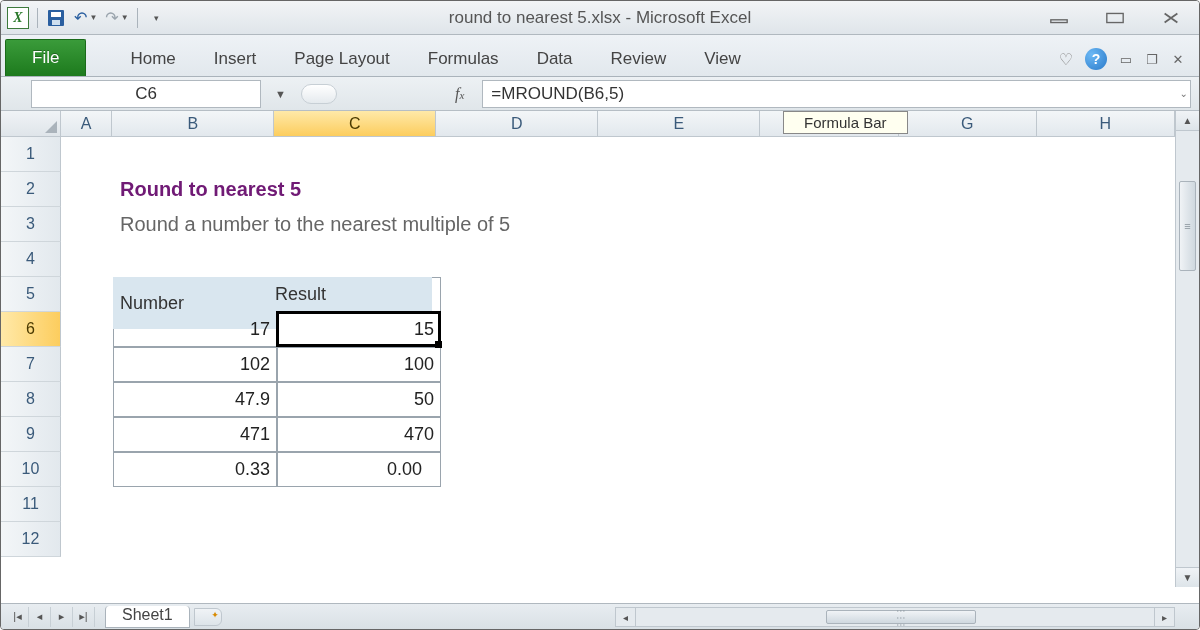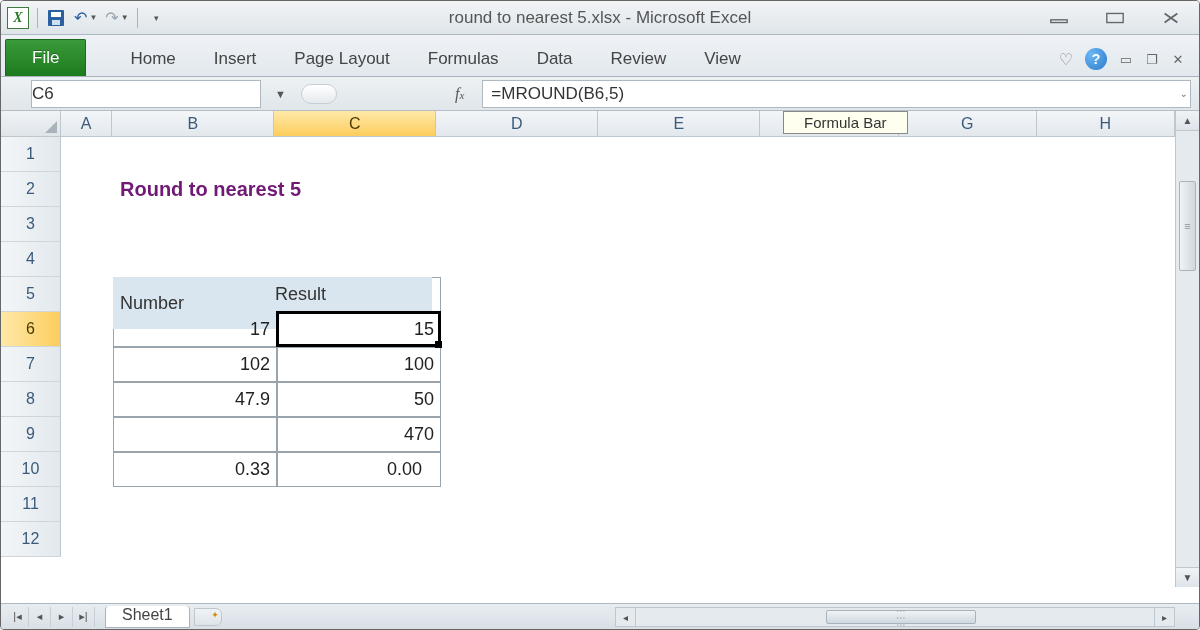--- a/index.html
+++ b/index.html
@@ -177,21 +177,21 @@
     align-items: center;
   }
   .name-box {
     width: 230px;
     height: 28px;
     margin-left: 30px;
     background: #fff;
     border: 1px solid #b0b8bf;
     display: flex;
     align-items: center;
-    justify-content: flex-start;
+    justify-content: center;
     position: relative;
     font-size: 17px;
     color: #333;
   }
   .name-box-dd {
     position: absolute;
     right: -26px;
     font-size: 11px;
     color: #555;
     cursor: pointer;
@@ -521,40 +521,42 @@
       <div class="row-h sel">6</div>
       <div class="row-h">7</div>
       <div class="row-h">8</div>
       <div class="row-h">9</div>
       <div class="row-h">10</div>
       <div class="row-h">11</div>
       <div class="row-h">12</div>
     </div>
   <div class="cells" id="cells">
       <div class="cell title-cell" style="left: 52px; top: 35px; width: 700px; height: 35px; justify-content: flex-start;">Round to nearest 5</div>
+      <div class="cell sub-cell" style="left: 52px; top: 70px; width: 700px; height: 35px; justify-content: flex-start;">Round a number to the nearest multiple of 5</div>
       <div class="table-border" style="left: 52px; top: 140px; width: 164px; height: 35px;"></div>
       <div class="table-border" style="left: 216px; top: 140px; width: 164px; height: 35px;"></div>
       <div class="table-border" style="left: 52px; top: 175px; width: 164px; height: 35px;"></div>
       <div class="table-border" style="left: 216px; top: 175px; width: 164px; height: 35px;"></div>
       <div class="table-border" style="left: 52px; top: 210px; width: 164px; height: 35px;"></div>
       <div class="table-border" style="left: 216px; top: 210px; width: 164px; height: 35px;"></div>
       <div class="table-border" style="left: 52px; top: 245px; width: 164px; height: 35px;"></div>
       <div class="table-border" style="left: 216px; top: 245px; width: 164px; height: 35px;"></div>
       <div class="table-border" style="left: 52px; top: 280px; width: 164px; height: 35px;"></div>
       <div class="table-border" style="left: 216px; top: 280px; width: 164px; height: 35px;"></div>
       <div class="table-border" style="left: 52px; top: 315px; width: 164px; height: 35px;"></div>
       <div class="table-border" style="left: 216px; top: 315px; width: 164px; height: 35px;"></div>
       <div class="cell th-cell" style="left: 52px; top: 140px; width: 164px; height: 52px; justify-content: flex-start;">Number</div>
       <div class="cell th-cell" style="left: 207px; top: 140px; width: 164px; height: 35px; justify-content: flex-start;">Result</div>
       <div class="cell " style="left: 52px; top: 175px; width: 164px; height: 35px; justify-content: flex-end;">17</div>
       <div class="cell " style="left: 216px; top: 175px; width: 164px; height: 35px; justify-content: flex-end;">15</div>
       <div class="cell " style="left: 52px; top: 210px; width: 164px; height: 35px; justify-content: flex-end;">102</div>
       <div class="cell " style="left: 216px; top: 210px; width: 164px; height: 35px; justify-content: flex-end;">100</div>
       <div class="cell " style="left: 52px; top: 245px; width: 164px; height: 35px; justify-content: flex-end;">47.9</div>
       <div class="cell " style="left: 216px; top: 245px; width: 164px; height: 35px; justify-content: flex-end;">50</div>
+      <div class="cell " style="left: 52px; top: 280px; width: 164px; height: 35px; justify-content: flex-end;">471</div>
       <div class="cell " style="left: 216px; top: 280px; width: 164px; height: 35px; justify-content: flex-end;">470</div>
       <div class="cell " style="left: 52px; top: 315px; width: 164px; height: 35px; justify-content: flex-end;">0.33</div>
       <div class="cell " style="left: 204px; top: 315px; width: 164px; height: 35px; justify-content: flex-end;">0.00</div>
       <div class="selection-box" style="left: 215px; top: 174px; width: 165px; height: 36px;">
         <div class="selection-handle"></div>
       </div>
     </div>
   <div class="split-box"></div>
   <div class="vscroll">
     <div class="sbtn">▲</div>

